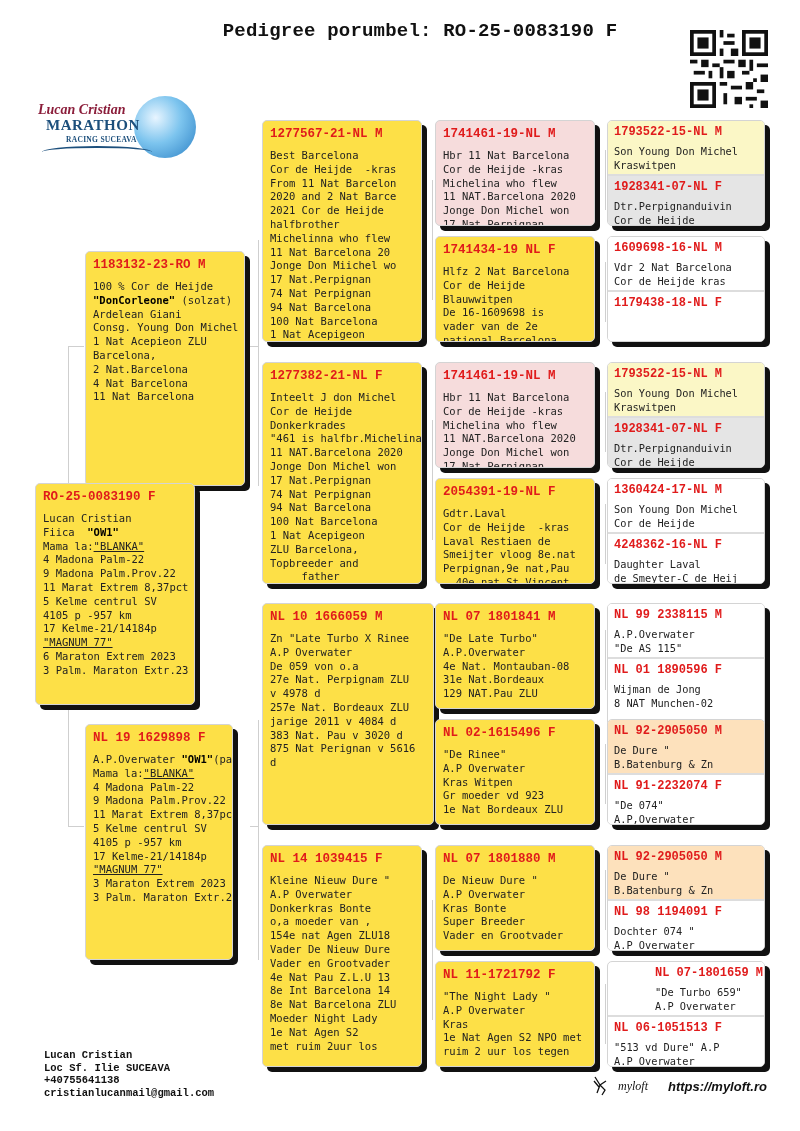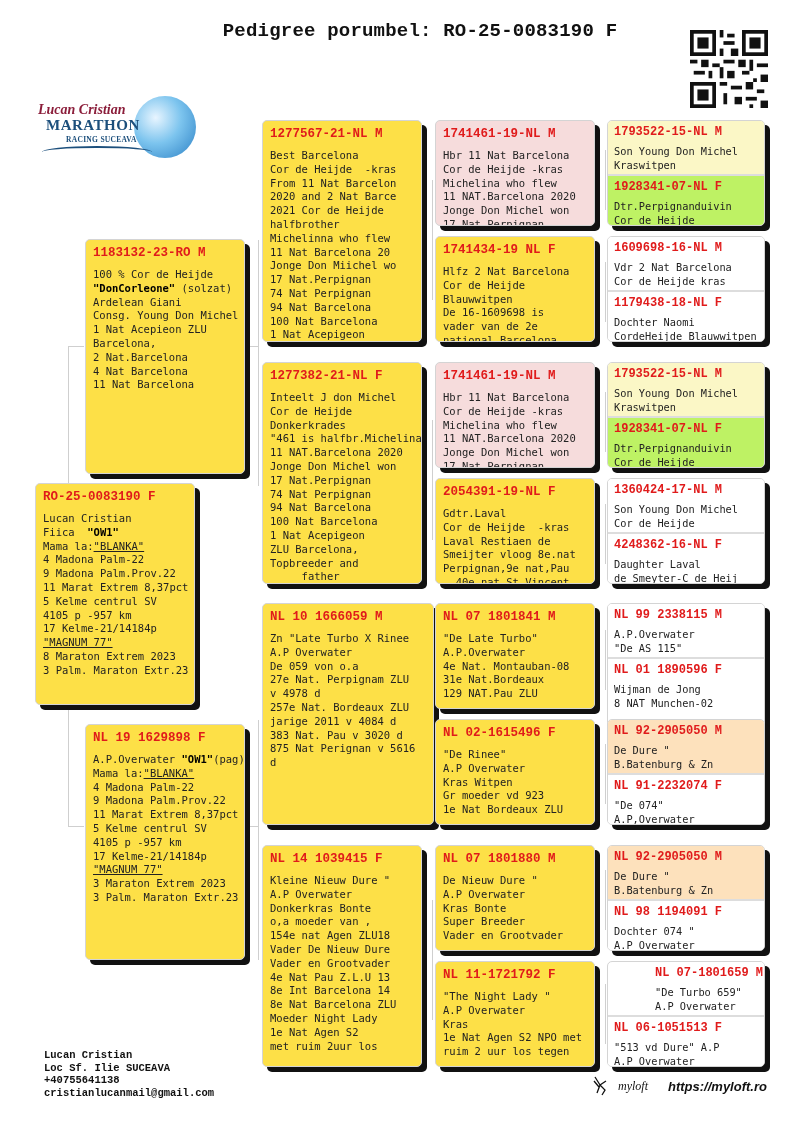--- a/index.html
+++ b/index.html
@@ -18,21 +18,21 @@
   .card{position:absolute;background:#fde047;border:1px solid #d4d4d4;border-radius:5px;box-shadow:5px 5px 0 #111;box-sizing:border-box;overflow:hidden;}
   .card .hd{color:#e01b1b;font-family:"Liberation Mono","DejaVu Sans Mono",monospace;font-weight:bold;font-size:12.5px;padding:6px 0 0 7px;height:16px;white-space:nowrap;}
   .card .bd{font-size:10.5px;line-height:13.8px;padding:6px 4px 0 7px;white-space:pre;color:#222;}
   .card.pink{background:#f6dcdc;}
   .split{position:absolute;box-sizing:border-box;border-radius:5px;box-shadow:5px 5px 0 #111;border:1px solid #d4d4d4;overflow:hidden;background:#fff;}
   .split .half{position:absolute;left:0;right:0;box-sizing:border-box;}
   .split .half .hd{color:#e01b1b;font-family:"Liberation Mono","DejaVu Sans Mono",monospace;font-weight:bold;font-size:12px;padding:4px 5px 0 6px;height:16px;white-space:nowrap;}
   .split .half .bd{font-size:10.3px;line-height:14px;padding:3px 2px 0 6px;white-space:pre;color:#222;}
   .split .half.bot{border-top:2px solid #ddd;}
   .yellow{background:#fbf7c6;}
-  .blue{background:#bef264;}
+  .blue{background:#e5e5e5;}
   .orange{background:#fde1bc;}
   .white{background:#fff;}
   .b{font-weight:bold;color:#000;}
   .u{text-decoration:underline;}
 
   .footer{position:absolute;left:44px;top:1049px;font-family:"Liberation Mono","DejaVu Sans Mono",monospace;font-weight:bold;font-size:10.5px;line-height:12.5px;color:#111;}
   .myloft{position:absolute;left:592px;top:1075px;font-size:12px;color:#111;display:flex;align-items:center;gap:6px;}
   .myloft .ml{font-family:"Liberation Serif",serif;font-style:italic;font-size:12px;}
   .myloft .url{font-family:"Liberation Sans",sans-serif;font-style:italic;font-weight:bold;font-size:13px;margin-left:14px;}
 </style>
@@ -105,21 +105,21 @@
 <div class="line" style="left:432px;top:900px;width:1px;height:120px;"></div>
 <div class="line" style="left:605px;top:150px;width:1px;height:60px;"></div>
 <div class="line" style="left:605px;top:262px;width:1px;height:60px;"></div>
 <div class="line" style="left:605px;top:392px;width:1px;height:60px;"></div>
 <div class="line" style="left:605px;top:504px;width:1px;height:60px;"></div>
 <div class="line" style="left:605px;top:630px;width:1px;height:60px;"></div>
 <div class="line" style="left:605px;top:744px;width:1px;height:60px;"></div>
 <div class="line" style="left:605px;top:870px;width:1px;height:60px;"></div>
 <div class="line" style="left:605px;top:984px;width:1px;height:60px;"></div>
 
-<div class="card" style="left:85px;top:239px;width:160px;height:235px;">
+<div class="card" style="left:85px;top:251px;width:160px;height:235px;">
   <div class="hd">1183132-23-RO M</div>
   <div class="bd"><span>100 % Cor de Heijde</span>
 <span class="b">"DonCorleone"</span><span> (solzat)</span>
 <span>Ardelean Giani
 Consg. Young Don Michel
 1 Nat Acepieon ZLU
 Barcelona,
 2 Nat.Barcelona
 4 Nat Barcelona
 11 Nat Barcelona</span></div>
@@ -130,25 +130,25 @@
   <div class="bd"><span>Lucan Cristian</span>
 <span>Fiica  </span><span class="b">"OW1"</span>
 <span>Mama la:</span><span class="u">"BLANKA"</span>
 <span>4 Madona Palm-22</span>
 <span>9 Madona Palm.Prov.22</span>
 <span>11 Marat Extrem 8,37pct</span>
 <span>5 Kelme centrul SV</span>
 <span>4105 p -957 km</span>
 <span>17 Kelme-21/14184p</span>
 <span class="u">"MAGNUM 77"</span>
-<span>8 Maraton Extrem 2023</span>
+<span>6 Maraton Extrem 2023</span>
 <span>3 Palm. Maraton Extr.23</span></div>
 </div>
 
-<div class="card" style="left:85px;top:724px;width:160px;height:236px;">
+<div class="card" style="left:85px;top:724px;width:148px;height:236px;">
   <div class="hd">NL 19 1629898 F</div>
   <div class="bd"><span>A.P.Overwater </span><span class="b">"OW1"</span><span>(pag)</span>
 <span>Mama la:</span><span class="u">"BLANKA"</span>
 <span>4 Madona Palm-22
 9 Madona Palm.Prov.22
 11 Marat Extrem 8,37pct
 5 Kelme centrul SV
 4105 p -957 km
 17 Kelme-21/14184p</span>
 <span class="u">"MAGNUM 77"</span>
@@ -302,22 +302,20 @@
   </div>
 </div>
 <div class="split" style="left:607px;top:236px;width:158px;height:106px;">
   <div class="half white" style="top:0;height:53px;">
     <div class="hd">1609698-16-NL M</div>
     <div class="bd">Vdr 2 Nat Barcelona
 Cor de Heijde kras</div>
   </div>
   <div class="half bot white" style="top:53px;height:53px;">
     <div class="hd">1179438-18-NL F</div>
-    <div class="bd">Dochter Naomi
-CordeHeijde Blauwwitpen</div>
   </div>
 </div>
 <div class="split" style="left:607px;top:362px;width:158px;height:106px;">
   <div class="half yellow" style="top:0;height:53px;">
     <div class="hd">1793522-15-NL M</div>
     <div class="bd">Son Young Don Michel
 Kraswitpen</div>
   </div>
   <div class="half bot blue" style="top:53px;height:53px;">
     <div class="hd">1928341-07-NL F</div>

